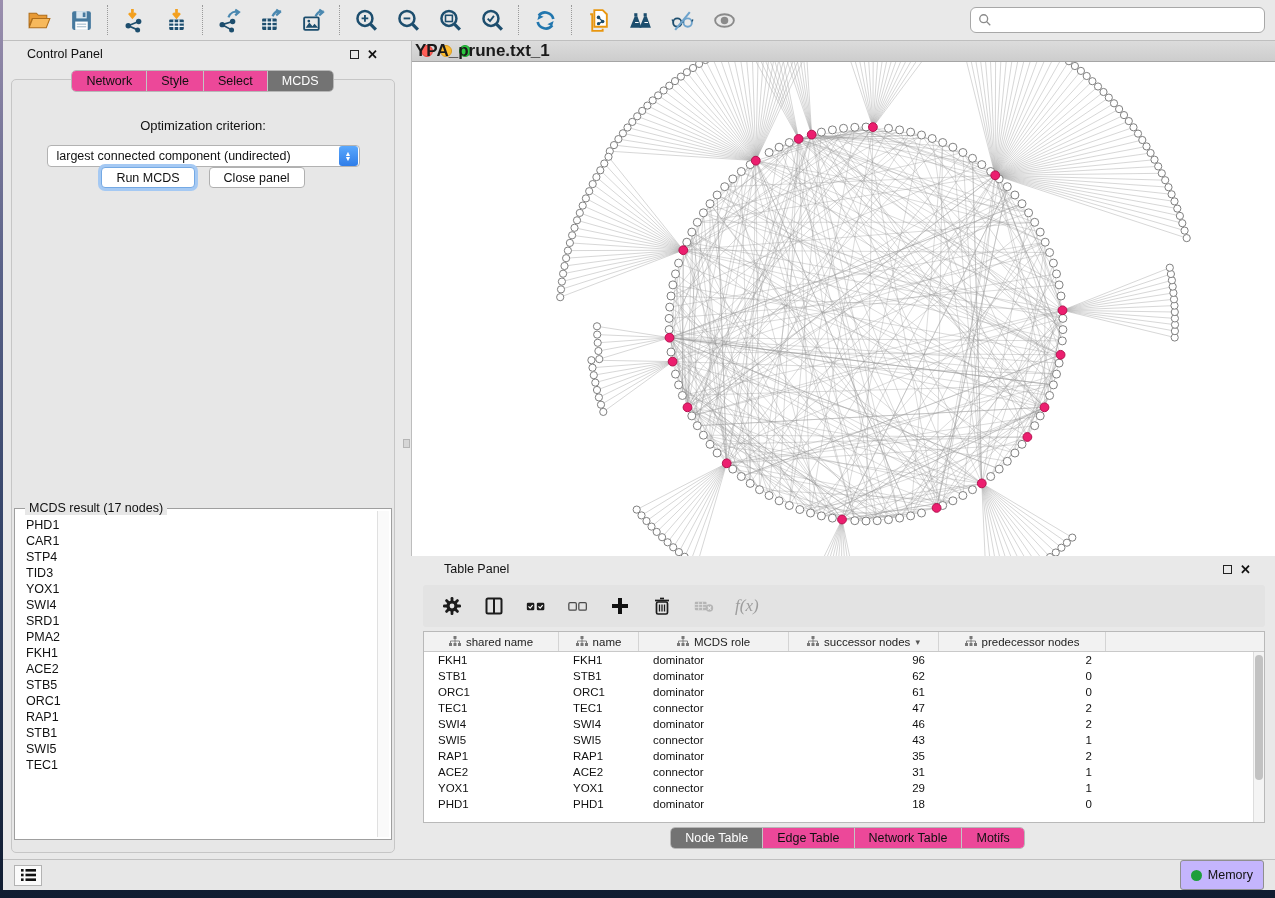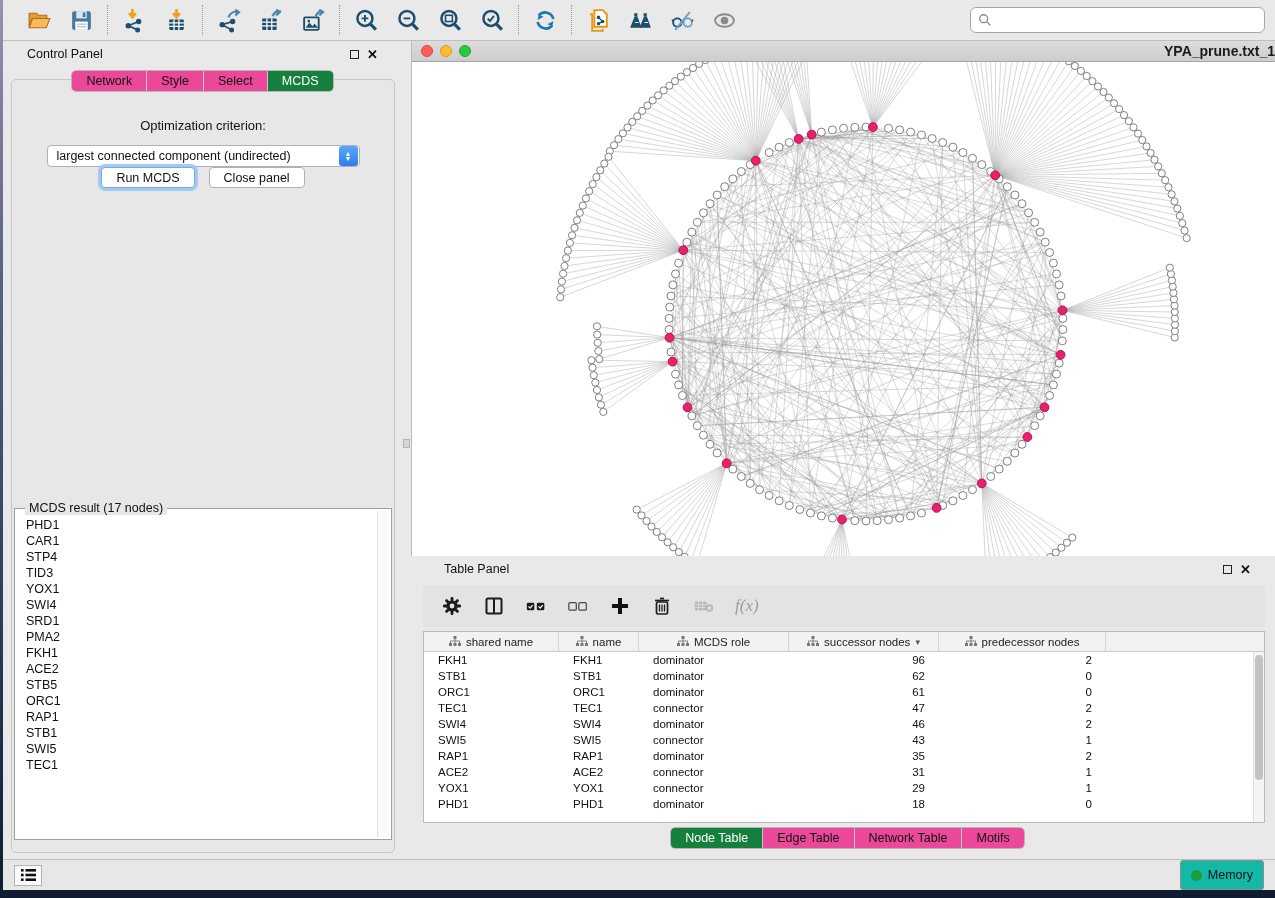--- a/index.html
+++ b/index.html
@@ -27,21 +27,21 @@
   
   .cpanel { width:399px; flex:0 0 auto; display:flex; flex-direction:column; position:relative; }
   .panel-titlebar { height:26px; display:flex; align-items:center; padding:0 24px; font-size:12.5px; color:#111; }
   .panel-winbtns { margin-left:auto; display:flex; align-items:center; gap:8px; }
   .float-box { width:9px; height:9px; border:1.5px solid #222; cursor:pointer; }
   .close-x { font-size:13px; font-weight:bold; color:#111; cursor:pointer; line-height:1; }
   .ctab-row { display:flex; justify-content:center; margin-top:3px; z-index:2; }
   .seg-group { display:flex; border:1px solid #b7b7b7; border-radius:5px; overflow:hidden; background:#fff; }
   .seg { padding:2px 14px; font-size:12.5px; color:#111; background:#ec4899; border-right:1px solid #c4c4c4; cursor:pointer; line-height:16px; }
   .seg:last-child { border-right:none; }
-  .seg.active { background:#15803d; color:#fff; }
+  .seg.active { background:#737373; color:#fff; }
   .cpanel-body { position:absolute; left:8px; right:7px; top:38px; bottom:6px;
     background:#e7e7e7; border:1px solid #c6c6c6; border-radius:5px; padding-top:22px; }
   .opt-label { text-align:center; font-size:13px; color:#111; margin-top:16px; }
   .dropdown { margin:12px auto 0; width:313px; height:22px; background:#fff; border:1px solid #b2b2b2;
     border-radius:4px; display:flex; align-items:center; cursor:pointer; }
   .dropdown-text { flex:1; font-size:12.5px; padding-left:9px; color:#111; white-space:nowrap; }
   .dd-stepper { width:19px; height:20px; margin-right:1px; background:linear-gradient(180deg,#5aa8fd,#2f7de8);
     border-radius:3px; display:flex; flex-direction:column; align-items:center; justify-content:center; color:#fff; }
   .dd-stepper span { font-size:7px; line-height:5px; }
   .btn-row { display:flex; justify-content:center; gap:14px; }
@@ -66,21 +66,21 @@
 
   
   .netwin { height:515px; flex:0 0 auto; display:flex; flex-direction:column; border-left:1px solid #bdbdbd; }
   .net-titlebar { height:21px; background:linear-gradient(180deg,#dcdcdc,#cdcdcd);
     border-bottom:1px solid #a5a5a5; display:flex; align-items:center; position:relative; }
   .lights { display:flex; gap:7px; margin-left:9px; }
   .light { width:12px; height:12px; border-radius:50%; cursor:pointer; }
   .light.red { background:#ff5f57; border:1px solid #e0443e; }
   .light.yellow { background:#febc2e; border:1px solid #d89b20; }
   .light.green { background:#2ac840; border:1px solid #1da52f; }
-  .net-title { position:absolute; left:16px; right:0; text-align:right; font-size:14px; font-weight:bold; color:#1a1a1a; }
+  .net-title { position:absolute; left:3px; right:0; text-align:left; font-size:17px; font-weight:bold; color:#1a1a1a; }
   .net-canvas { flex:1; background:#fff; overflow:hidden; position:relative; }
 
   
   .tpanel { flex:1; display:flex; flex-direction:column; min-height:0; background:#e9e9e9; padding-left:9px; }
   .tpanel-toolbar { height:42px; margin:3px 10px 0 3px; background:#e3e3e3; border-radius:3px;
     display:flex; align-items:center; gap:20px; padding:0 18px; flex:0 0 auto; }
   .tpanel-toolbar .tb-btn { width:22px; height:22px; }
   .tpanel-toolbar .tb-btn svg { width:20px; height:20px; }
   .fx-label { font-family:"Liberation Serif", serif; font-style:italic; font-size:17px; color:#9d9d9d; cursor:default; }
   .table-wrap { flex:1; margin:4px 10px 0 3px; background:#fff; border:1px solid #b9b9b9;
@@ -96,21 +96,21 @@
   .vscroll { position:absolute; top:0; bottom:0; right:0; width:11px; background:#f4f4f4; border-left:1px solid #ddd; }
   .vscroll .thumb { position:absolute; top:3px; right:1.5px; width:8px; height:125px; background:#c2c2c2; border-radius:4px; }
   .ttab-row { flex:0 0 30px; display:flex; justify-content:center; align-items:center; }
   .bottom-strip { height:6px; }
 
   
   .statusbar { height:31px; flex:0 0 auto; background:#e7e7e7; border-top:1px solid #c0c0c0;
     display:flex; align-items:center; padding:0 11px; }
   .status-left-btn { width:28px; height:21px; background:#fbfbfb; border:1px solid #b3b3b3;
     display:flex; align-items:center; justify-content:center; cursor:pointer; }
-  .memory-btn { margin-left:auto; height:30px; background:#14b8a6; border:1px solid #8f8f8f; border-radius:3px;
+  .memory-btn { margin-left:auto; height:30px; background:#c4b5fd; border:1px solid #8f8f8f; border-radius:3px;
     display:flex; align-items:center; gap:6px; padding:0 10px; font-size:12.5px; color:#111; cursor:pointer; }
   .memory-dot { width:11px; height:11px; border-radius:50%; background:#1d9e3c; }
 </style>
 </head>
 <body>
 
 <div class="app">
 
   <div class="toolbar">
     <div class="tb-group">

